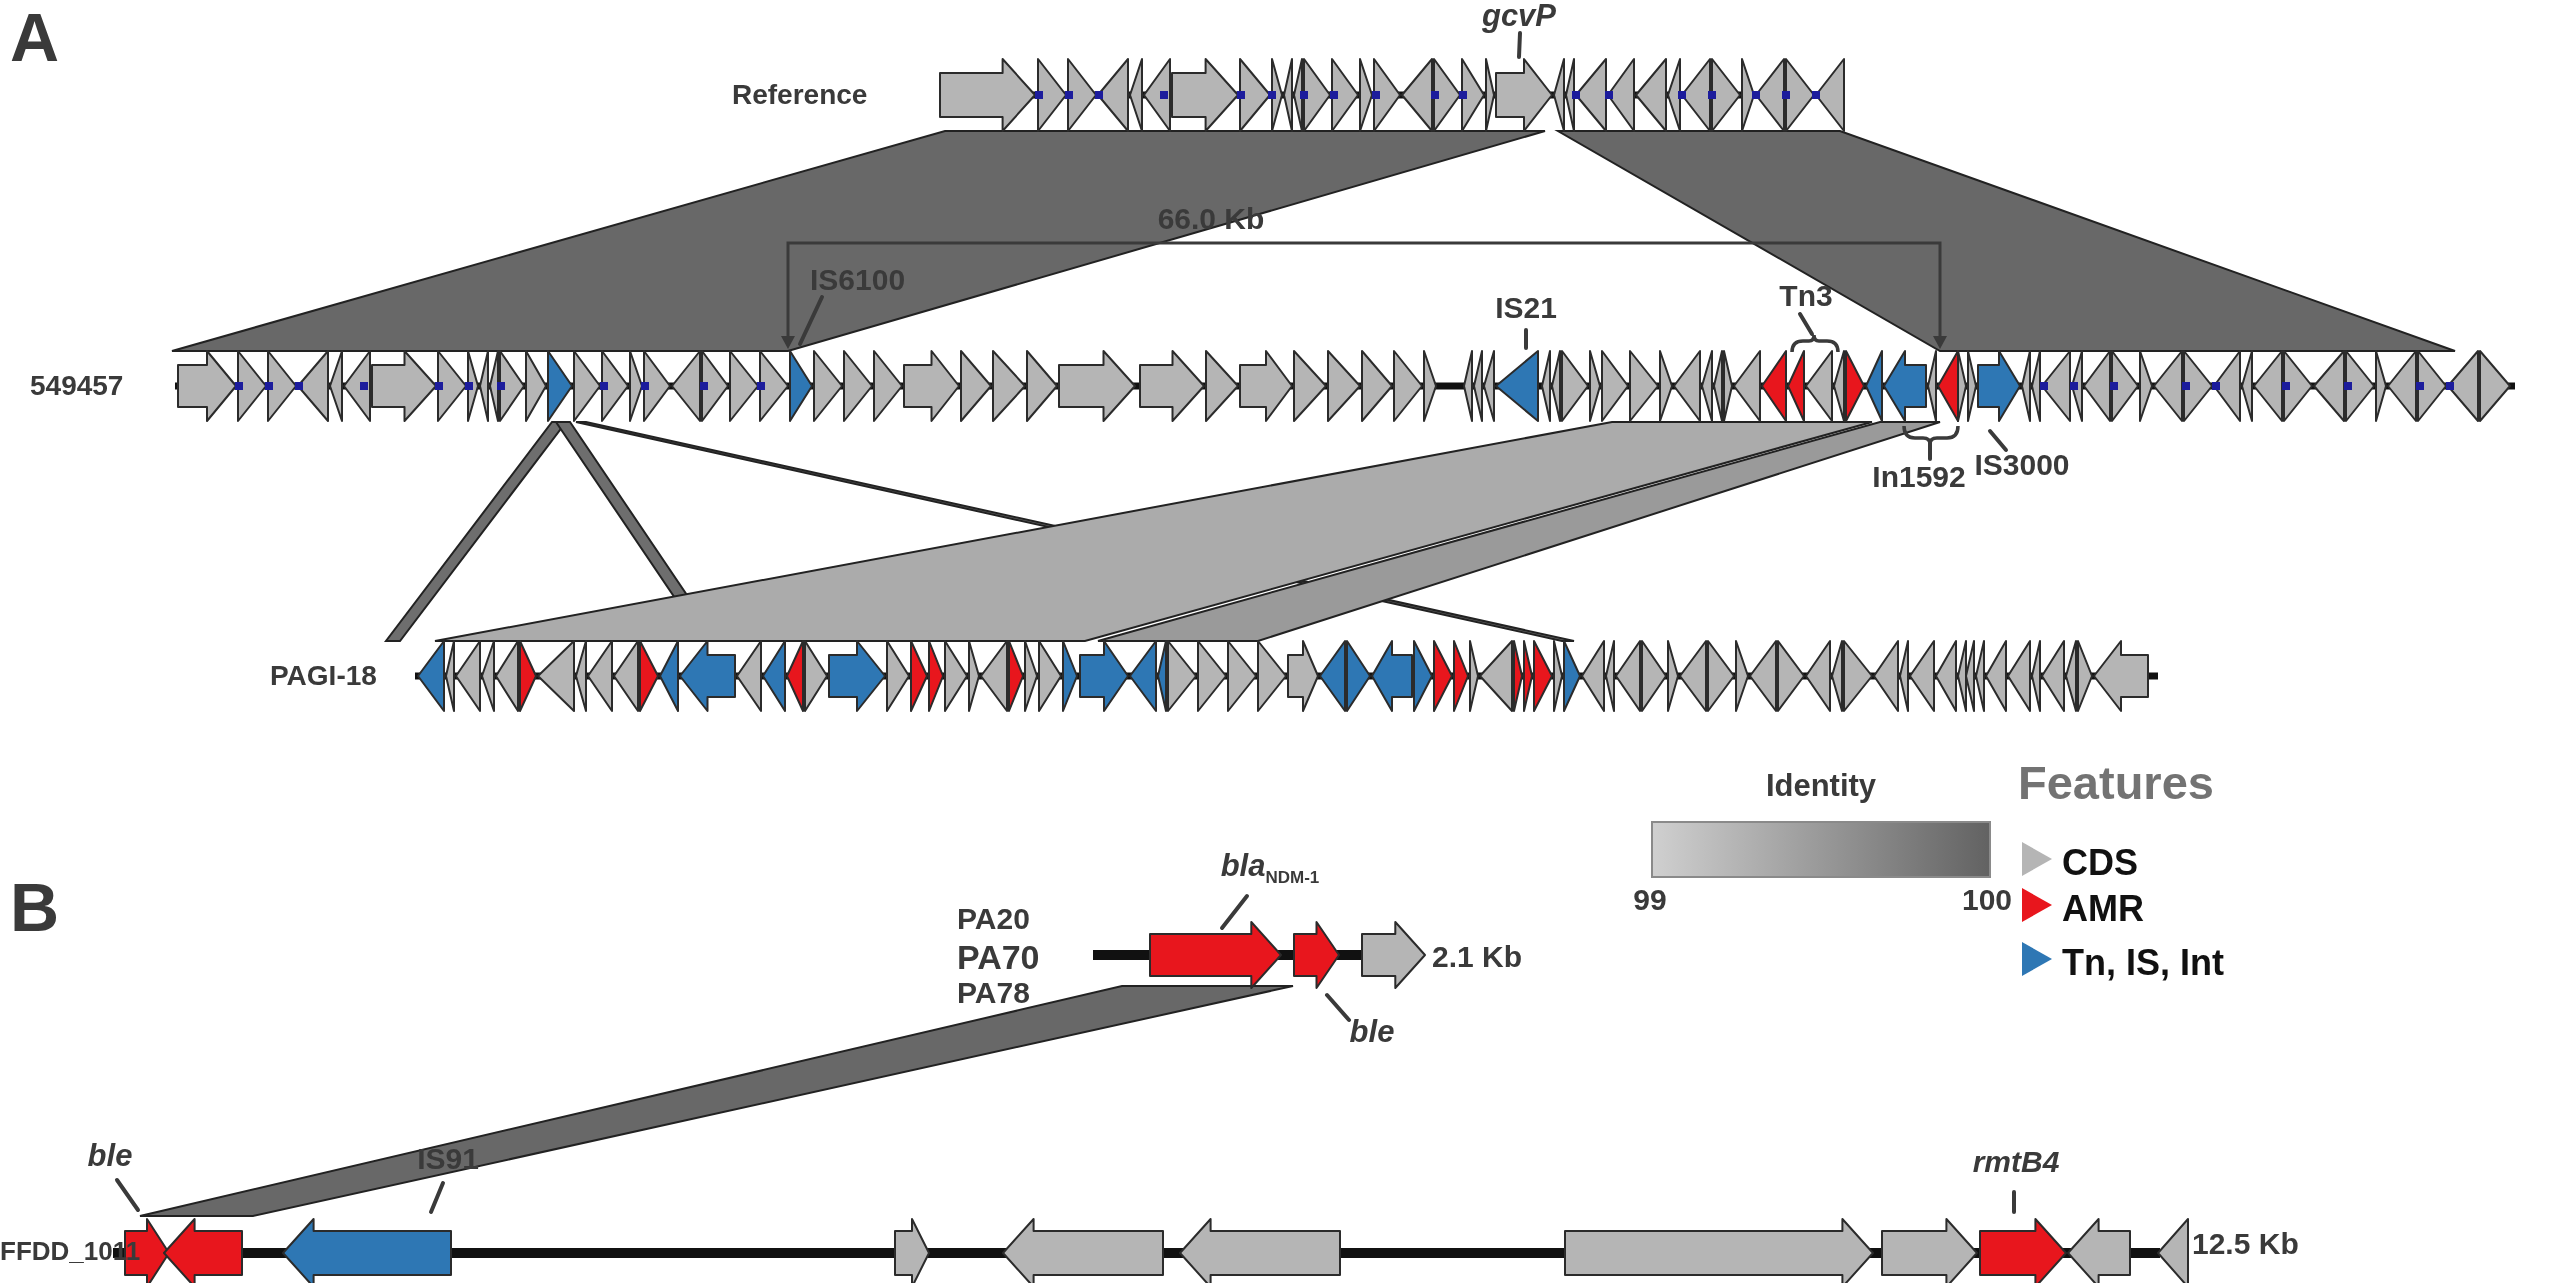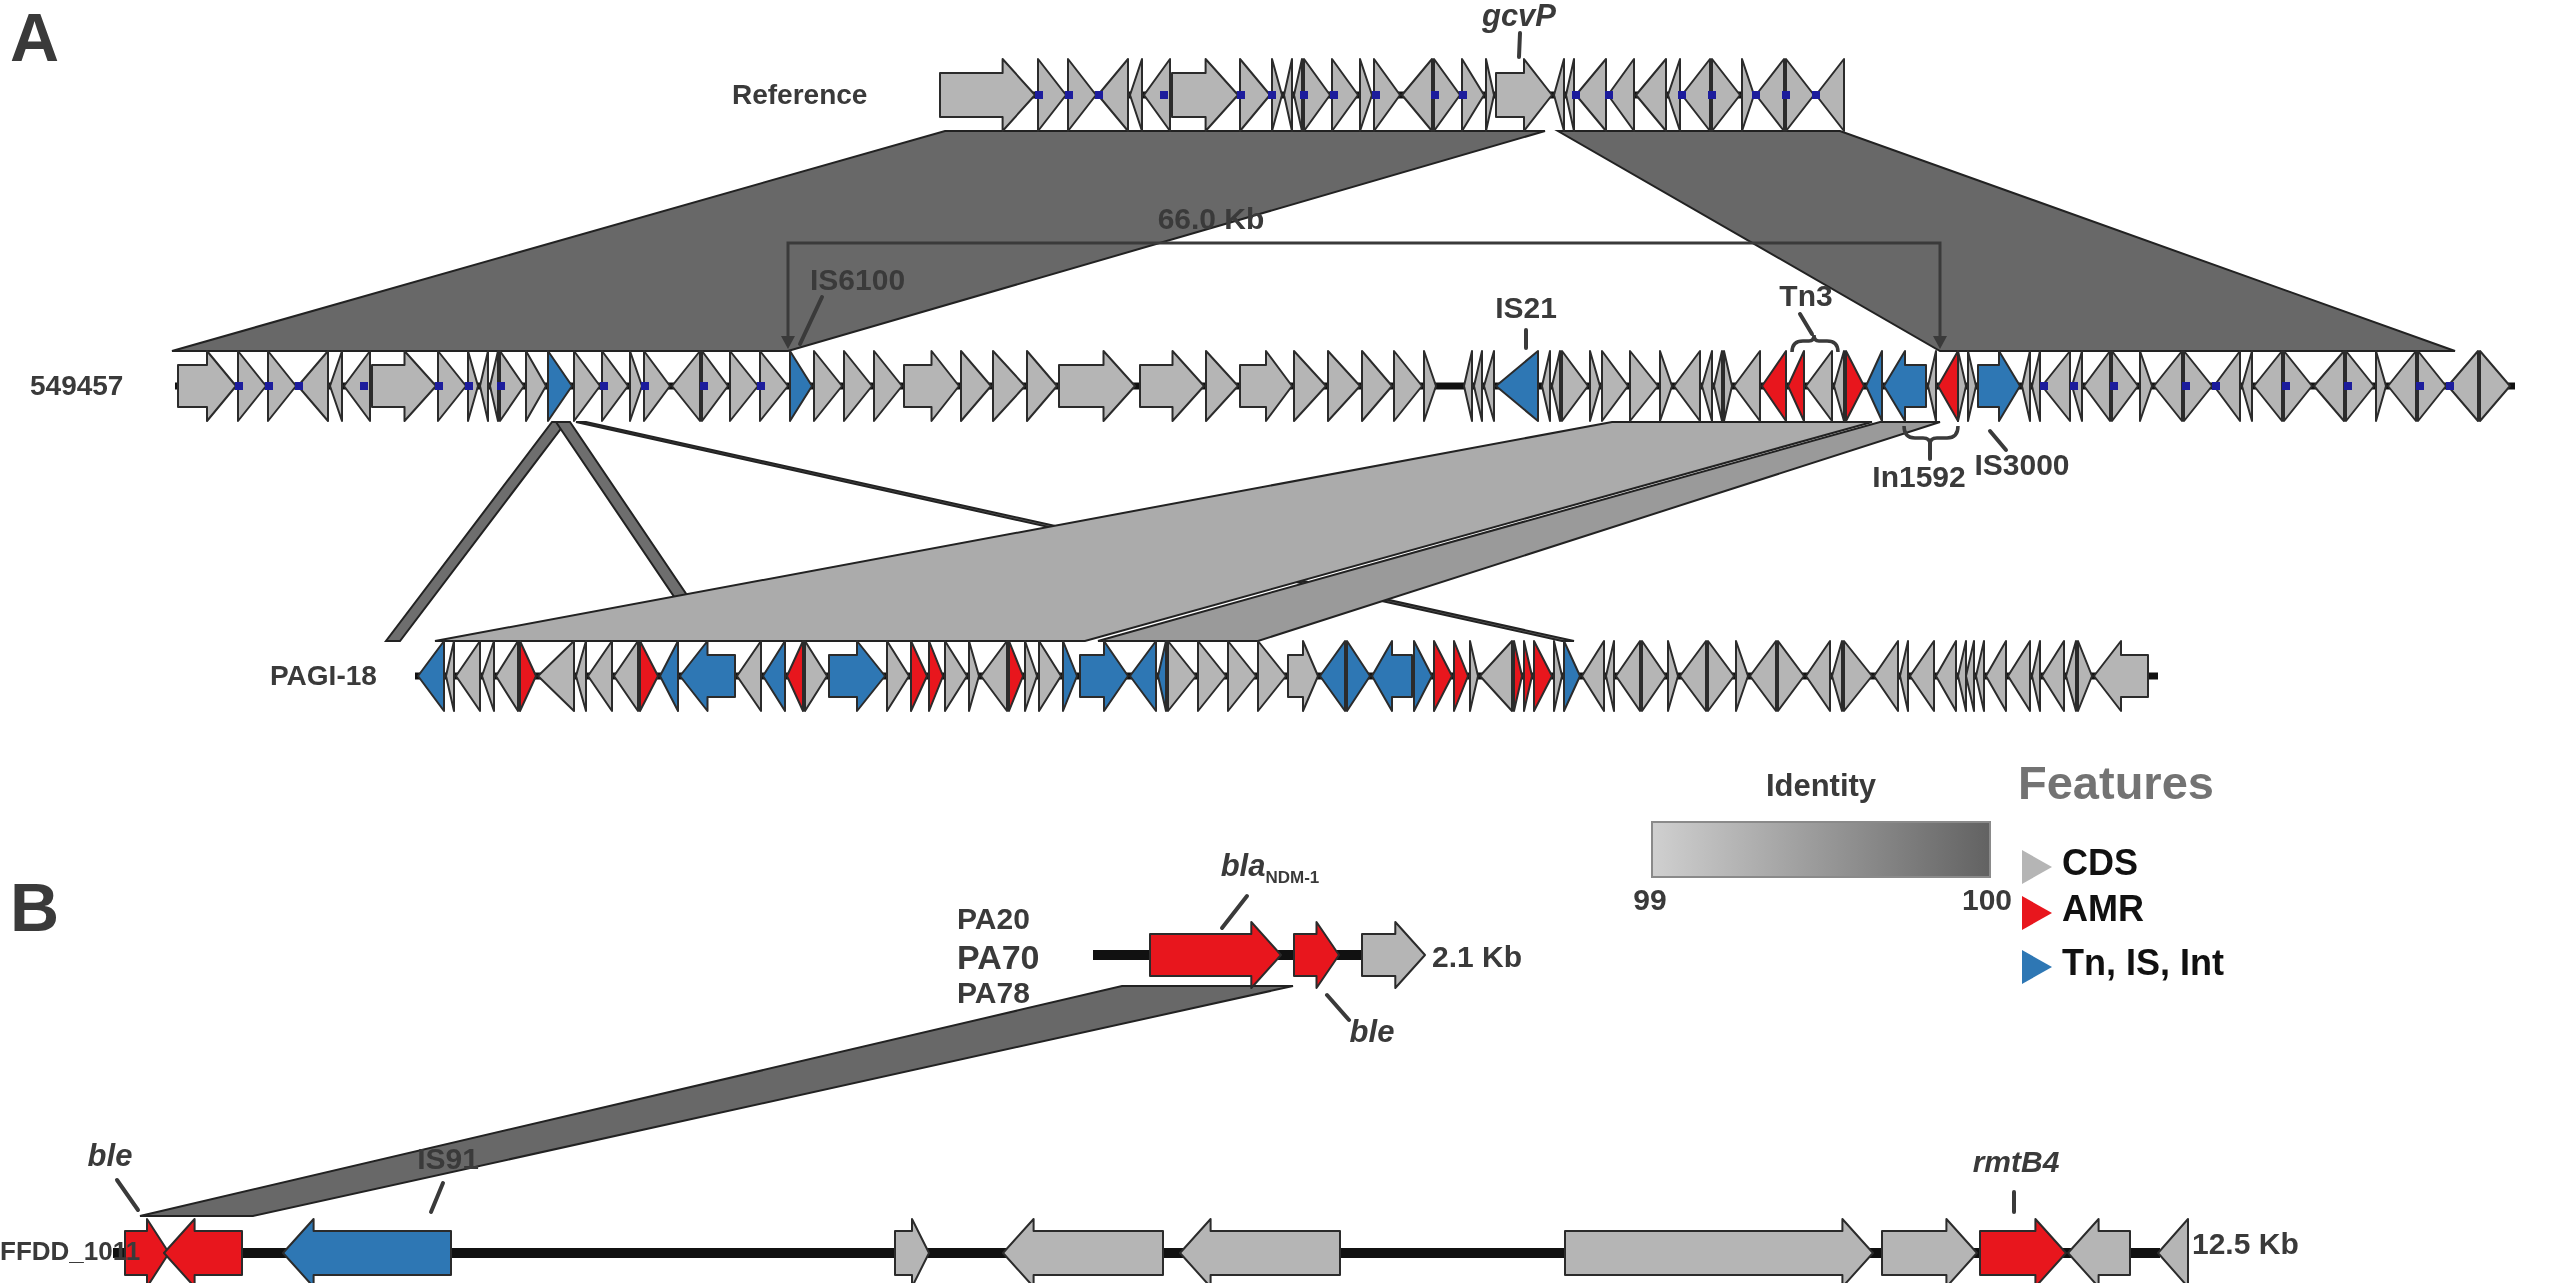--- a/index.html
+++ b/index.html
@@ -32,21 +32,21 @@
   #lab-ble-top{left:1372px;top:1016px;font-size:31px;}
   #lab-ffdd{left:0px;top:1238px;width:94px;font-size:26px;}
   #lab-ble-bottom{left:110px;top:1140px;font-size:31px;}
   #lab-is91{left:448px;top:1143px;font-size:30px;}
   #lab-rmtb4{left:2016px;top:1146px;font-size:30px;}
   #lab-kb125{left:2192px;top:1228px;font-size:30px;}
   #lab-identity{left:1821px;top:770px;font-size:31px;}
   #lab-id99{left:1650px;top:884px;font-size:30px;}
   #lab-id100{left:1987px;top:884px;font-size:30px;}
   #lab-features{left:2018px;top:758px;font-size:47px;color:#737373;}
-  .feat-row{position:absolute;left:2022px;display:flex;align-items:flex-end;gap:10px;}
+  .feat-row{position:absolute;left:2022px;display:flex;align-items:flex-start;gap:10px;}
   #feat-cds{top:842px;} #feat-amr{top:888px;} #feat-mob{top:942px;}
   .feat-tri{width:0;height:0;border-top:17px solid transparent;border-bottom:17px solid transparent;
             border-left-width:30px;border-left-style:solid;}
   .feat-txt{font-weight:bold;font-size:36px;color:#111;}
 </style>
 </head>
 <body>
 
 <div class="stage">
   <svg id="diagram-svg" width="2560" height="1283" viewBox="0 0 2560 1283">

